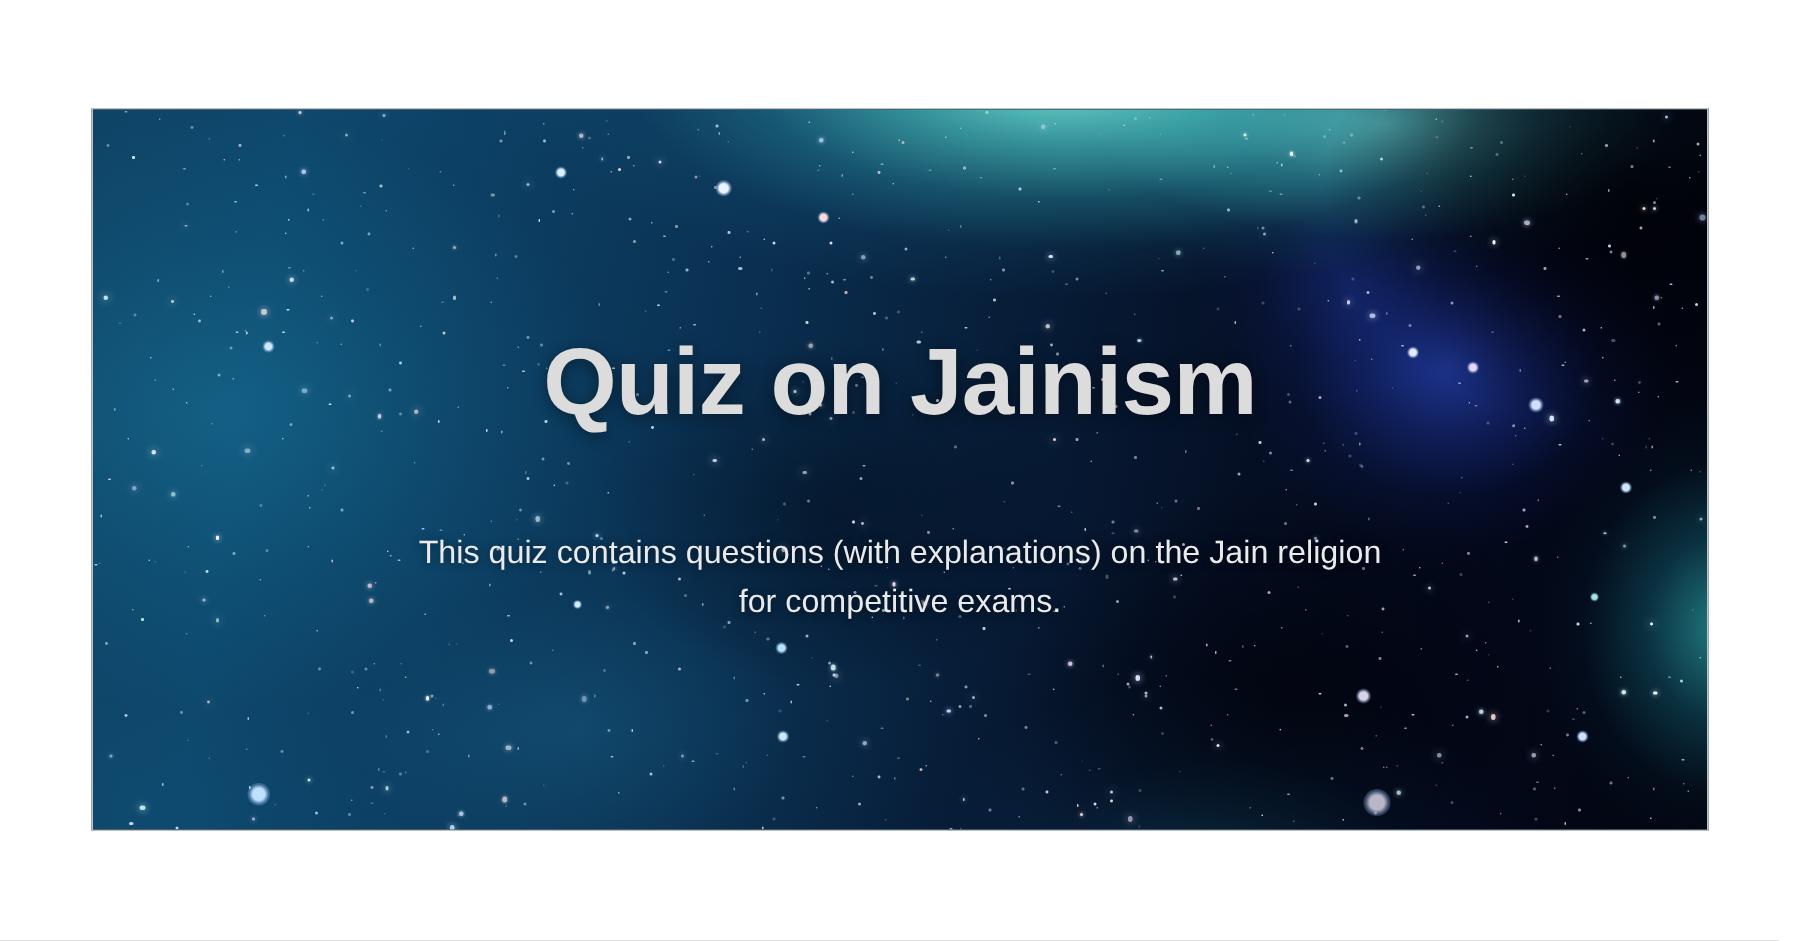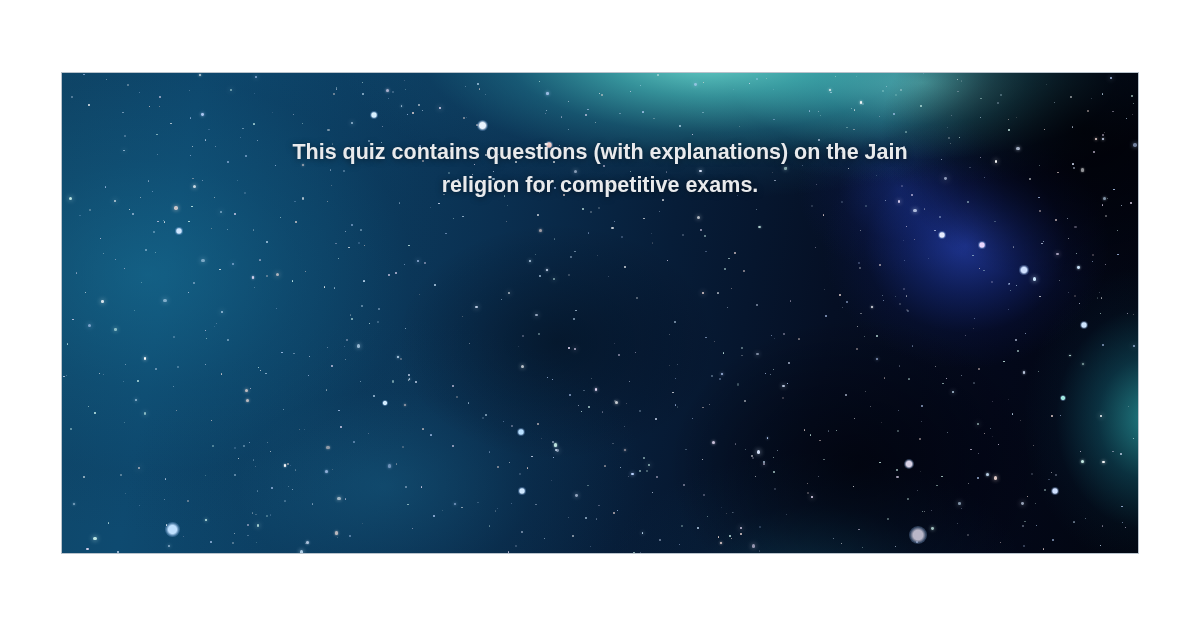--- a/index.html
+++ b/index.html
@@ -181,21 +181,21 @@
     text-shadow: 0 2px 10px rgba(0,0,0,0.42);
     white-space: nowrap;
   }
   #hero-subtitle {
     margin: 6px;
     padding: 0;
     margin-top: 63px;
     max-width: 660px;
     font-family: "Liberation Sans", sans-serif;
     font-size: 21.5px;
-    font-weight: bold;
+    font-weight: normal;
     line-height: 1.55;
     color: #e9eaec;
     text-shadow: 0 1px 6px rgba(0,0,0,0.50);
   }
 </style>
 </head>
 <body>
 
 <div id="page-canvas">
 
@@ -1103,18 +1103,19 @@
         <div class="star-glow" style="left: 454.8px; top: 354.8px; width: 8.4px; height: 8.4px; background: radial-gradient(circle, rgb(184, 224, 255) 0%, rgb(184, 224, 255) 38%, rgba(160, 200, 255, 0.3) 62%, rgba(120, 170, 255, 0) 100%);"></div>
         <div class="star-glow" style="left: 456.4px; top: 414.4px; width: 7.2px; height: 7.2px; background: radial-gradient(circle, rgb(207, 232, 255) 0%, rgb(207, 232, 255) 38%, rgba(160, 200, 255, 0.3) 62%, rgba(120, 170, 255, 0) 100%);"></div>
         <div class="star-glow" style="left: 113.4px; top: 154.4px; width: 7.2px; height: 7.2px; background: radial-gradient(circle, rgb(207, 230, 255) 0%, rgb(207, 230, 255) 38%, rgba(160, 200, 255, 0.3) 62%, rgba(120, 170, 255, 0) 100%);"></div>
         <div class="star-glow" style="left: 308px; top: 38px; width: 8px; height: 8px; background: radial-gradient(circle, rgb(217, 240, 255) 0%, rgb(217, 240, 255) 38%, rgba(160, 200, 255, 0.3) 62%, rgba(120, 170, 255, 0) 100%);"></div>
         <div class="star-glow" style="left: 989.2px; top: 414.2px; width: 7.6px; height: 7.6px; background: radial-gradient(circle, rgb(207, 224, 255) 0%, rgb(207, 224, 255) 38%, rgba(160, 200, 255, 0.3) 62%, rgba(120, 170, 255, 0) 100%);"></div>
         <div class="star-glow" style="left: 997.6px; top: 321.6px; width: 6.8px; height: 6.8px; background: radial-gradient(circle, rgb(159, 232, 224) 0%, rgb(159, 232, 224) 38%, rgba(160, 200, 255, 0.3) 62%, rgba(120, 170, 255, 0) 100%);"></div>
         <div class="star-glow" style="left: 319.6px; top: 326.6px; width: 6.8px; height: 6.8px; background: radial-gradient(circle, rgb(210, 236, 255) 0%, rgb(210, 236, 255) 38%, rgba(160, 200, 255, 0.3) 62%, rgba(120, 170, 255, 0) 100%);"></div>
       </div>
 
     <div id="hero-text">
+      <h1 id="hero-title">Quiz on Jainism</h1>
       <p id="hero-subtitle">This quiz contains questions (with explanations) on the Jain religion for competitive exams.</p>
     </div>
 
   </div>
 
 </div>
 
 </body></html>

